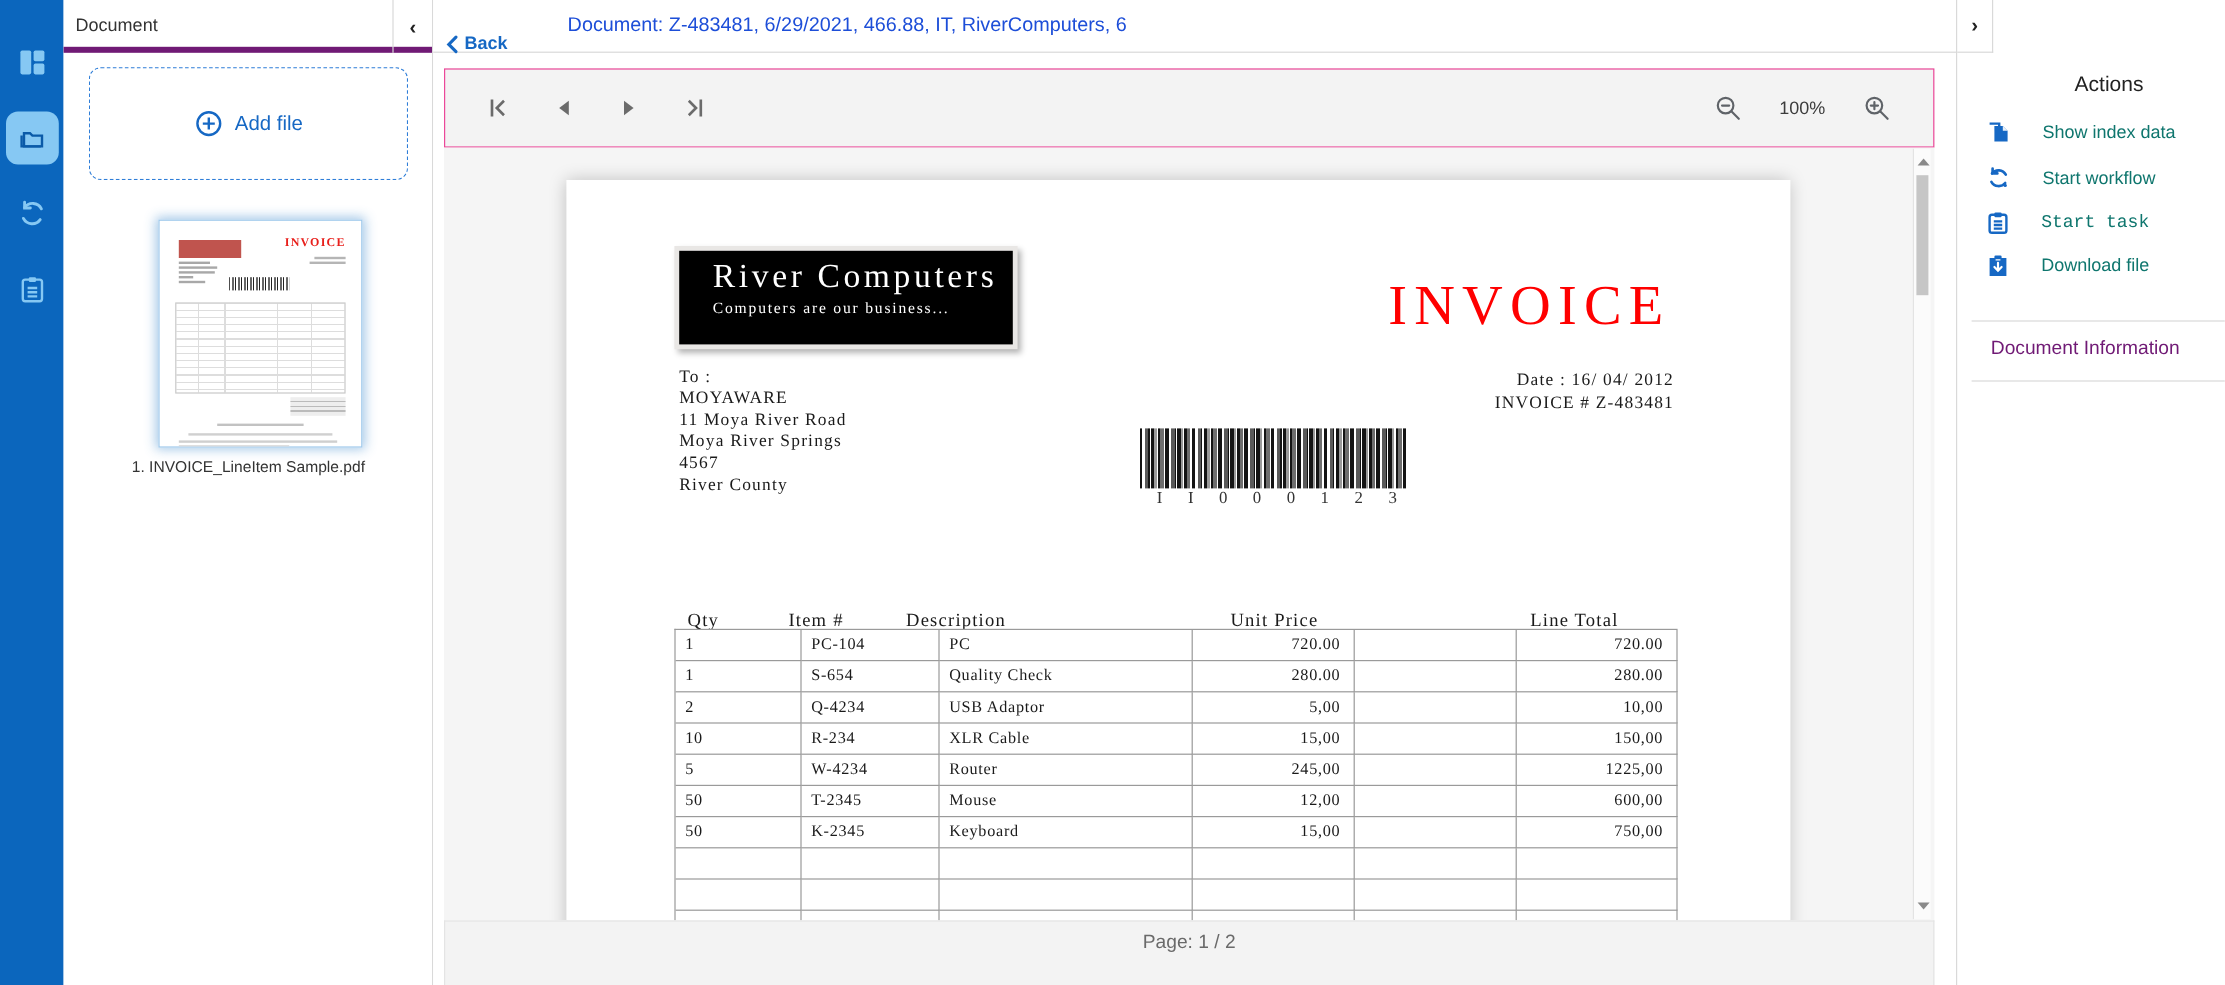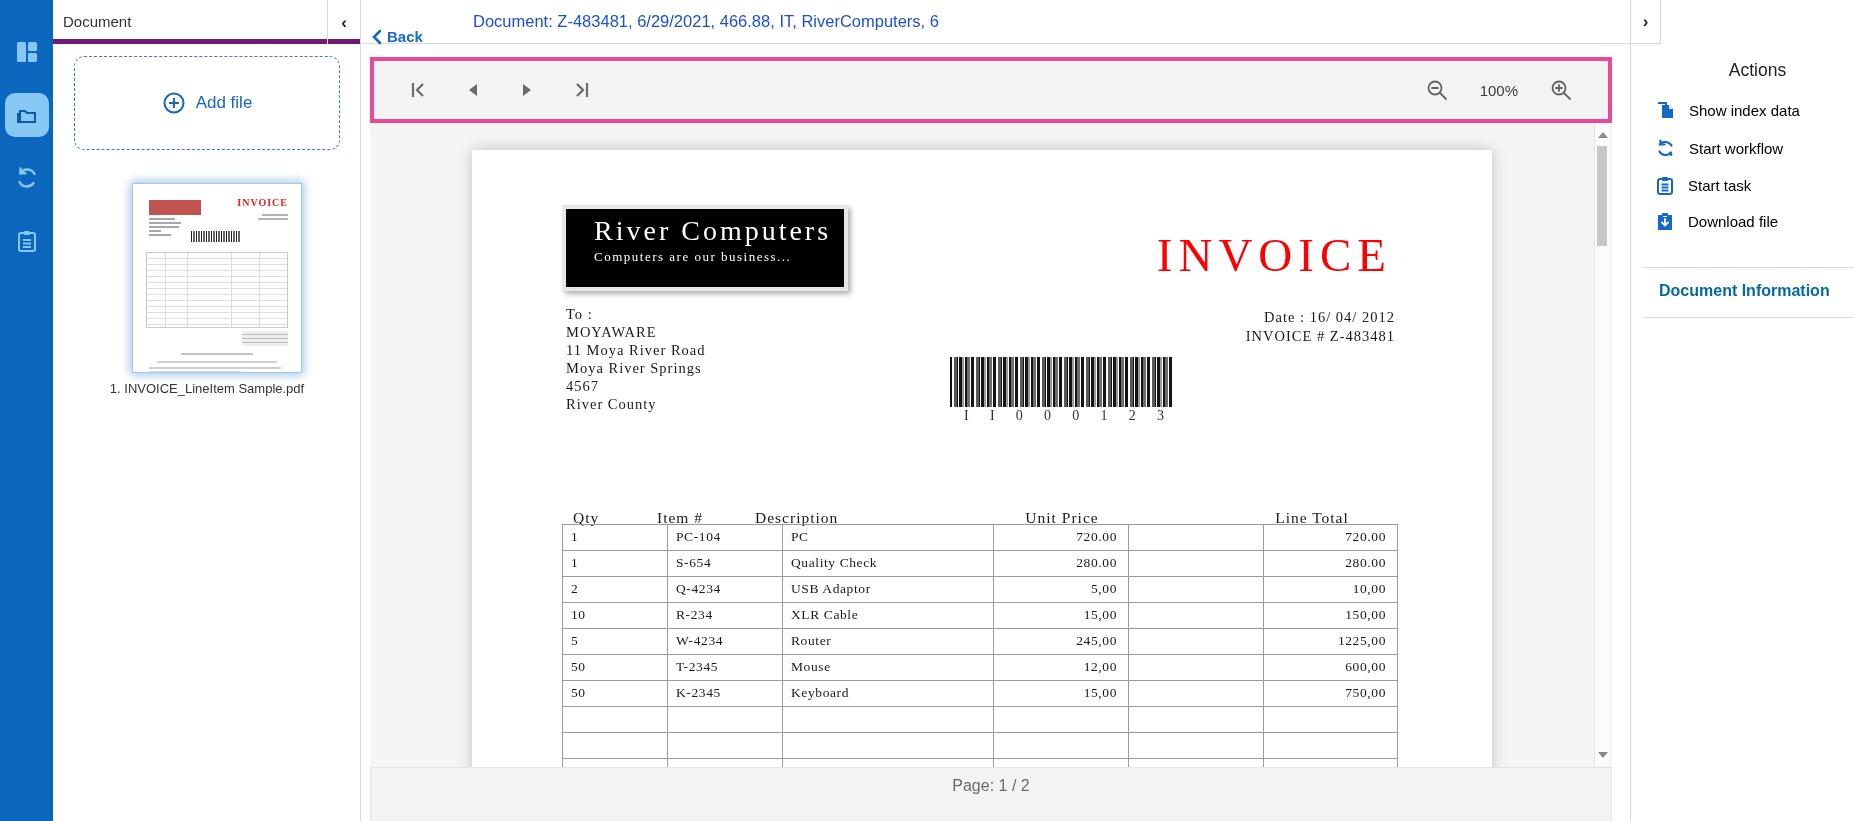--- a/index.html
+++ b/index.html
@@ -53,21 +53,21 @@
   .m-p2 { position:absolute; left:16px; right:60px; top:187px; height:1px; background:#d8d8d8; }
 
   
   .main { position:absolute; left:361px; top:0; width:1269px; height:821px; background:#fff; }
   .top-bar { position:relative; height:44px; border-bottom:1px solid #d9d9d9; }
   .back-link { position:absolute; left:10px; top:12px; display:flex; align-items:center; gap:5px;
                color:#1668c4; font-size:15px; font-weight:bold;margin-top:16px; }
   .doc-title { position:absolute; left:112px; top:12px; font-size:16.5px; color:#1d4ed8; }
 
   .toolbar { position:absolute; left:9px; right:18px; top:57px; height:66px; background:#f3f3f3;
-             border:4px solid #ec4899; }
+             border:1px solid #ec4899; }
   .nav-group { position:absolute; left:32px; top:0; height:100%; display:flex; align-items:center; gap:28px; }
   .tb-btn { width:26px; height:26px; display:flex; align-items:center; justify-content:center; color:#6b6b6b; }
   .zoom-group { position:absolute; right:34px; top:0; height:100%; display:flex; align-items:center; gap:30px; }
   .zoom-level { font-size:15px; color:#3c3c3c; }
 
   .preview { position:absolute; left:9px; right:18px; top:123px; height:644px; background:#f5f5f5;
              overflow:hidden; }
   .vscroll { position:absolute; right:3px; top:1px; bottom:1px; width:15px; background:#fbfbfb;
              border-left:1px solid #e3e3e3; }
   .vs-up, .vs-down { position:absolute; left:3px; width:0; height:0; border-left:5px solid transparent;
@@ -121,26 +121,26 @@
   .pf-text { font-size:16px; color:#6a6a6a; margin-bottom:18px; }
 
   
   .right-panel { position:absolute; left:1630px; top:0; width:224px; height:821px; background:#fff;
                  border-left:1px solid #d9d9d9; }
   .expand-cell { position:absolute; left:0; top:0; width:30px; height:44px;
                  border-right:1px solid #d9d9d9; border-bottom:1px solid #d9d9d9;
                  display:flex; align-items:center; justify-content:center; }
   .actions-title { position:absolute; left:0; top:60px; width:100%; text-align:center;
                    padding-left:30px; font-size:17.5px; font-weight:normal; color:#222; }
-  .action-row { position:absolute; left:25px; display:flex; align-items:center; gap:14px;
-                color:#000000; font-size:15px; }
-  .ar-0 { top:101px; } .ar-1 { top:139px; } .ar-2 { top:176px; } .ar-3 { top:212px; }
+  .action-row { position:absolute; left:25px; display:flex; align-items:center; gap:27px;
+                color:#0f766e; font-size:15px; }
+  .ar-0 { top:101px; } .ar-1 { top:139px; } .ar-2 { top:176px;font-family:Liberation Mono, monospace; } .ar-3 { top:212px; }
   .rp-divider { position:absolute; left:12px; right:0; height:1px; background:#d9d9d9; }
   .rpd-1 { top:267px; } .rpd-2 { top:317px; }
-  .doc-info-title { position:absolute; left:28px; top:282px; font-size:16px; font-weight:bold; color:#0369a1; }
+  .doc-info-title { position:absolute; left:28px; top:282px; font-size:16px; font-weight:normal; color:#701a75; }
 
   svg { display:block; }
 </style>
 </head>
 <body>
 
 <aside class="rail">
   <div class="rail-item clickable">
     <span>
       <svg width="24" height="24" viewBox="0 0 24 24" fill="currentColor">

